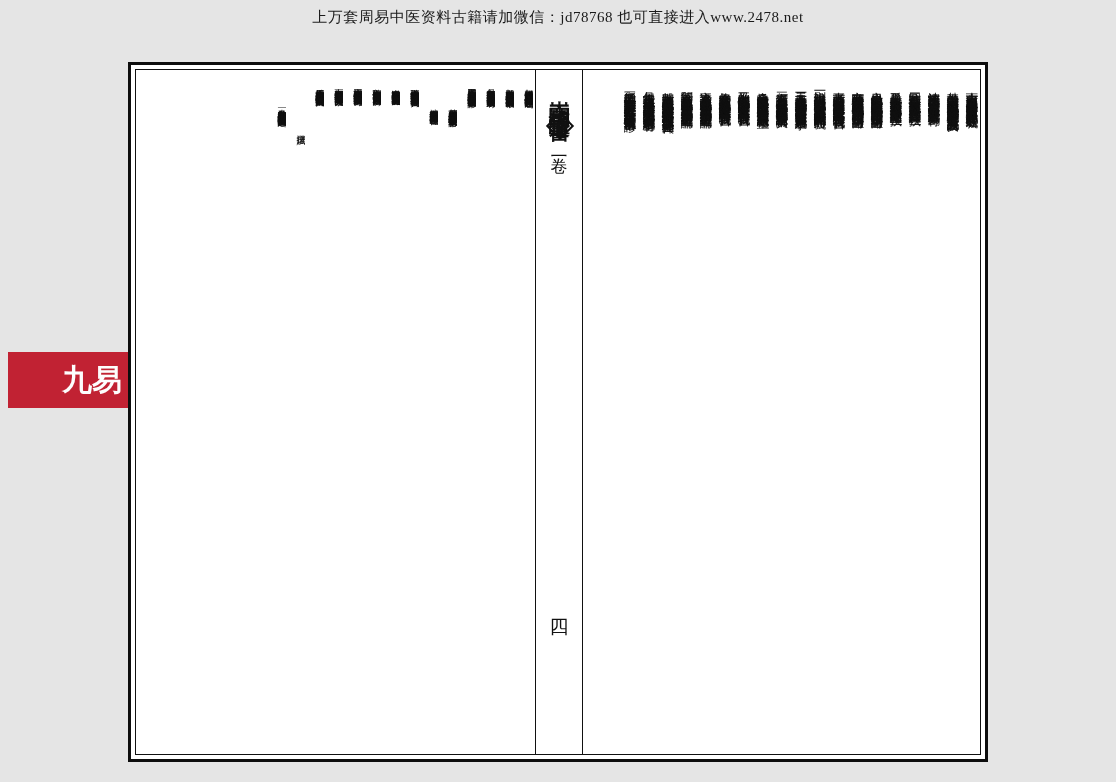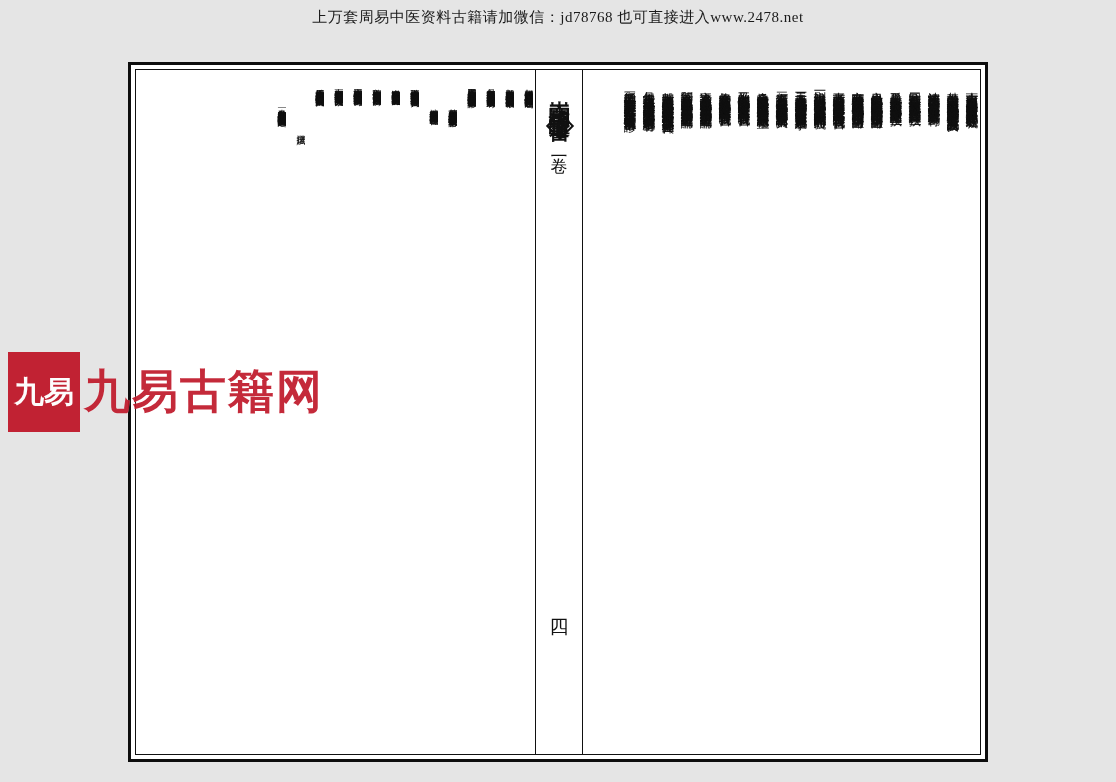--- a/index.html
+++ b/index.html
@@ -156,31 +156,32 @@
   .watermark {
     position: absolute;
     left: 8px;
     top: 352px;
     display: flex;
     align-items: center;
     z-index: 40;
   }
   .wm-seal {
     width: 72px;
-    height: 80px;
+    height: 56px;
     background: #c0182a;
     color: #ffffff;
     font-size: 30px;
     font-weight: bold;
     display: flex;
     align-items: center;
     justify-content: center;
     letter-spacing: 0px;
     font-family: "Liberation Serif", serif;
     opacity: 0.95;
+    padding-left: 48px;
   }
   .wm-text {
     margin-left: 4px;
     font-size: 46px;
     font-weight: bold;
     color: #c0182a;
     letter-spacing: 2px;
     font-family: "Liberation Serif", serif;
     text-shadow: 0 0 1px rgba(255,255,255,0.6);
     opacity: 0.92;
@@ -241,16 +242,15 @@
     <div class="centerstrip">
       <div class="cs-title">崇正闢謬通書</div>
       <div class="cs-mark"></div>
       <div class="cs-juan">卷一</div>
       <div class="cs-page">四</div>
     </div>
   </div>
 
   <div class="watermark">
     <div class="wm-seal" style="background: rgb(192, 24, 42);">九易</div>
-    <div class="wm-text" style="color: rgb(192, 24, 42);">九易古籍网</div>
   </div>
 
 </div>
 
 </body></html>

